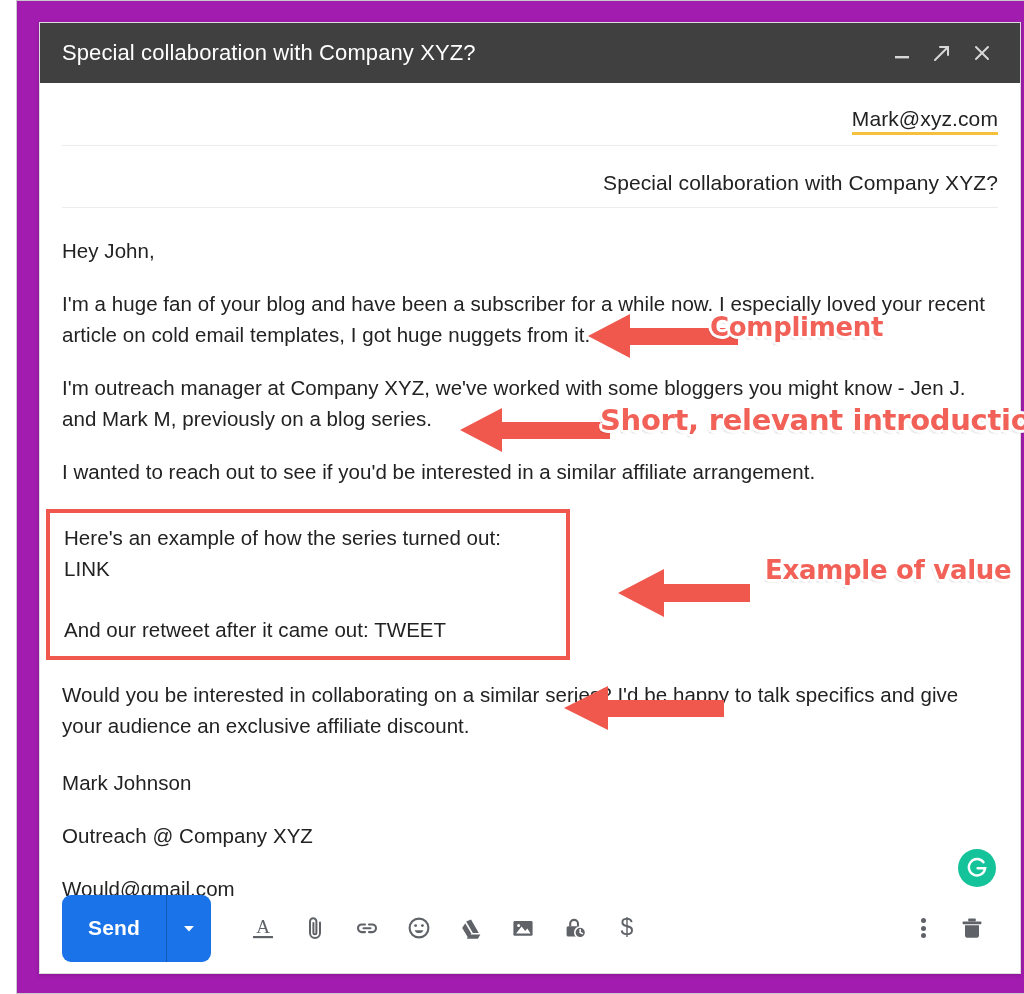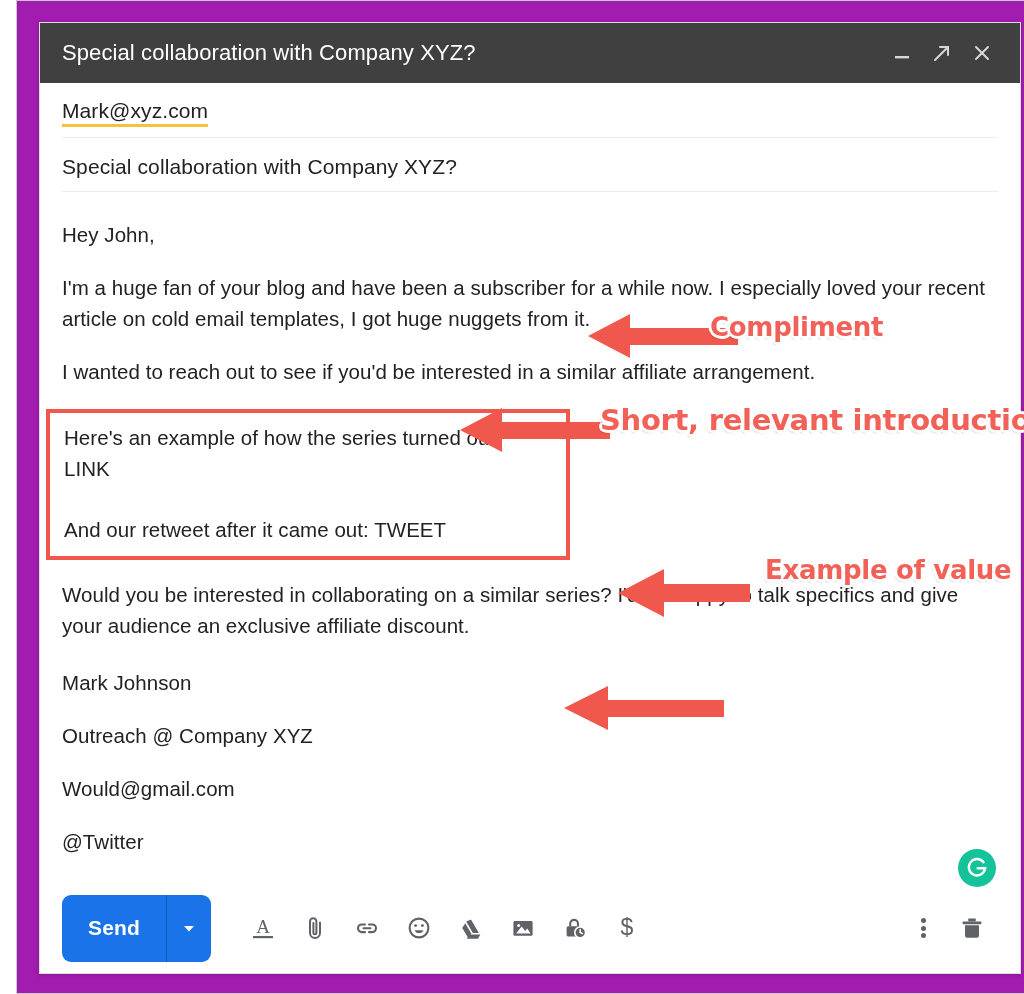--- a/index.html
+++ b/index.html
@@ -64,23 +64,24 @@
     width: 40px;
     text-align: center;
     cursor: pointer;
     user-select: none;
   }
   .win-btn svg { display:block; margin: 0 auto; }
 
   
   .field-row {
     position: relative;
-    margin: 0 22px;
+    margin: 8px 22px;
     padding: 14px 0 9px 0;
     border-bottom: 1px solid #ececec;
+    text-align: right;
   }
   .field-text {
     font-size: 21px;
     color: #222222;
     letter-spacing: 0.1px;
     display: inline-block;
   }
   #recipient-row { padding-top: 16px; padding-bottom: 10px; }
   #recipient-value {
     border-bottom: 3px solid #f5c13c;
@@ -92,21 +93,21 @@
   #email-body {
     position: relative;
     margin: 0 22px;
     padding-top: 19px;
     font-size: 20.5px;
     line-height: 31px;
     color: #222222;
     letter-spacing: 0.05px;
   }
   #email-body p {
-    margin: 8px 0 22px 0;
+    margin: 0 0 22px 0;
   }
   .sig-line { margin: 0; line-height: 31px; }
 
   
   #value-box {
     position: relative;
     border: 4px solid #f0584e;
     padding: 9px 14px 11px 14px;
     margin: 0 16px 19px -16px;
     width: 524px;
@@ -253,20 +254,21 @@
       <span class="field-text" id="recipient-value">Mark@xyz.com</span>
     </div>
 
     <div class="field-row" id="subject-row">
       <span class="field-text" id="subject-value">Special collaboration with Company XYZ?</span>
     </div>
 
     <div id="email-body">
       <p>Hey John,</p>
       <p>I'm a huge fan of your blog and have been a subscriber for a while now. I especially loved your recent article on cold email templates, I got huge nuggets from it.</p>
+      <p>I'm outreach manager at Company XYZ, we've worked with some bloggers you might know - Jen J. and Mark M, previously on a blog series.</p>
       <p>I wanted to reach out to see if you'd be interested in a similar affiliate arrangement.</p>
 
       <div id="value-box">
         <p>Here's an example of how the series turned out: LINK</p>
         <div class="box-gap"></div>
         <p>And our retweet after it came out: TWEET</p>
       </div>
 
       <p>Would you be interested in collaborating on a similar series? I'd be happy to talk specifics and give your audience an exclusive affiliate discount.</p>
 

